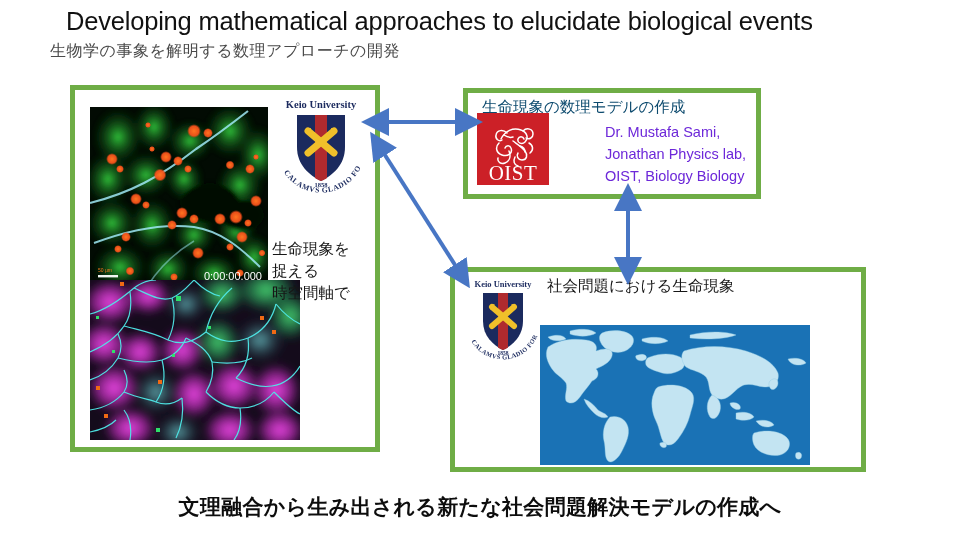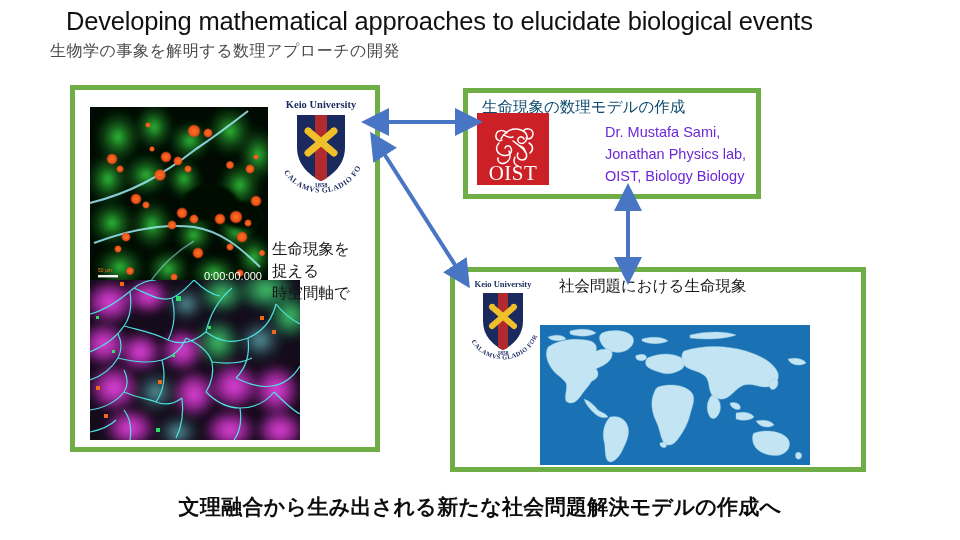--- a/index.html
+++ b/index.html
@@ -147,21 +147,20 @@
   }
   #box-social-title {
     position: absolute;
     left: 92px;
     top: 2px;
     width: 320px;
     font-size: 15.5px;
     line-height: 24px;
     color: #161616;
     white-space: nowrap;
-    margin-left: 12px;
   }
   #worldmap {
     position: absolute;
     left: 85px;
     top: 53px;
     width: 270px;
     height: 140px;
     background: #1a72b5;
     overflow: hidden;
   }

